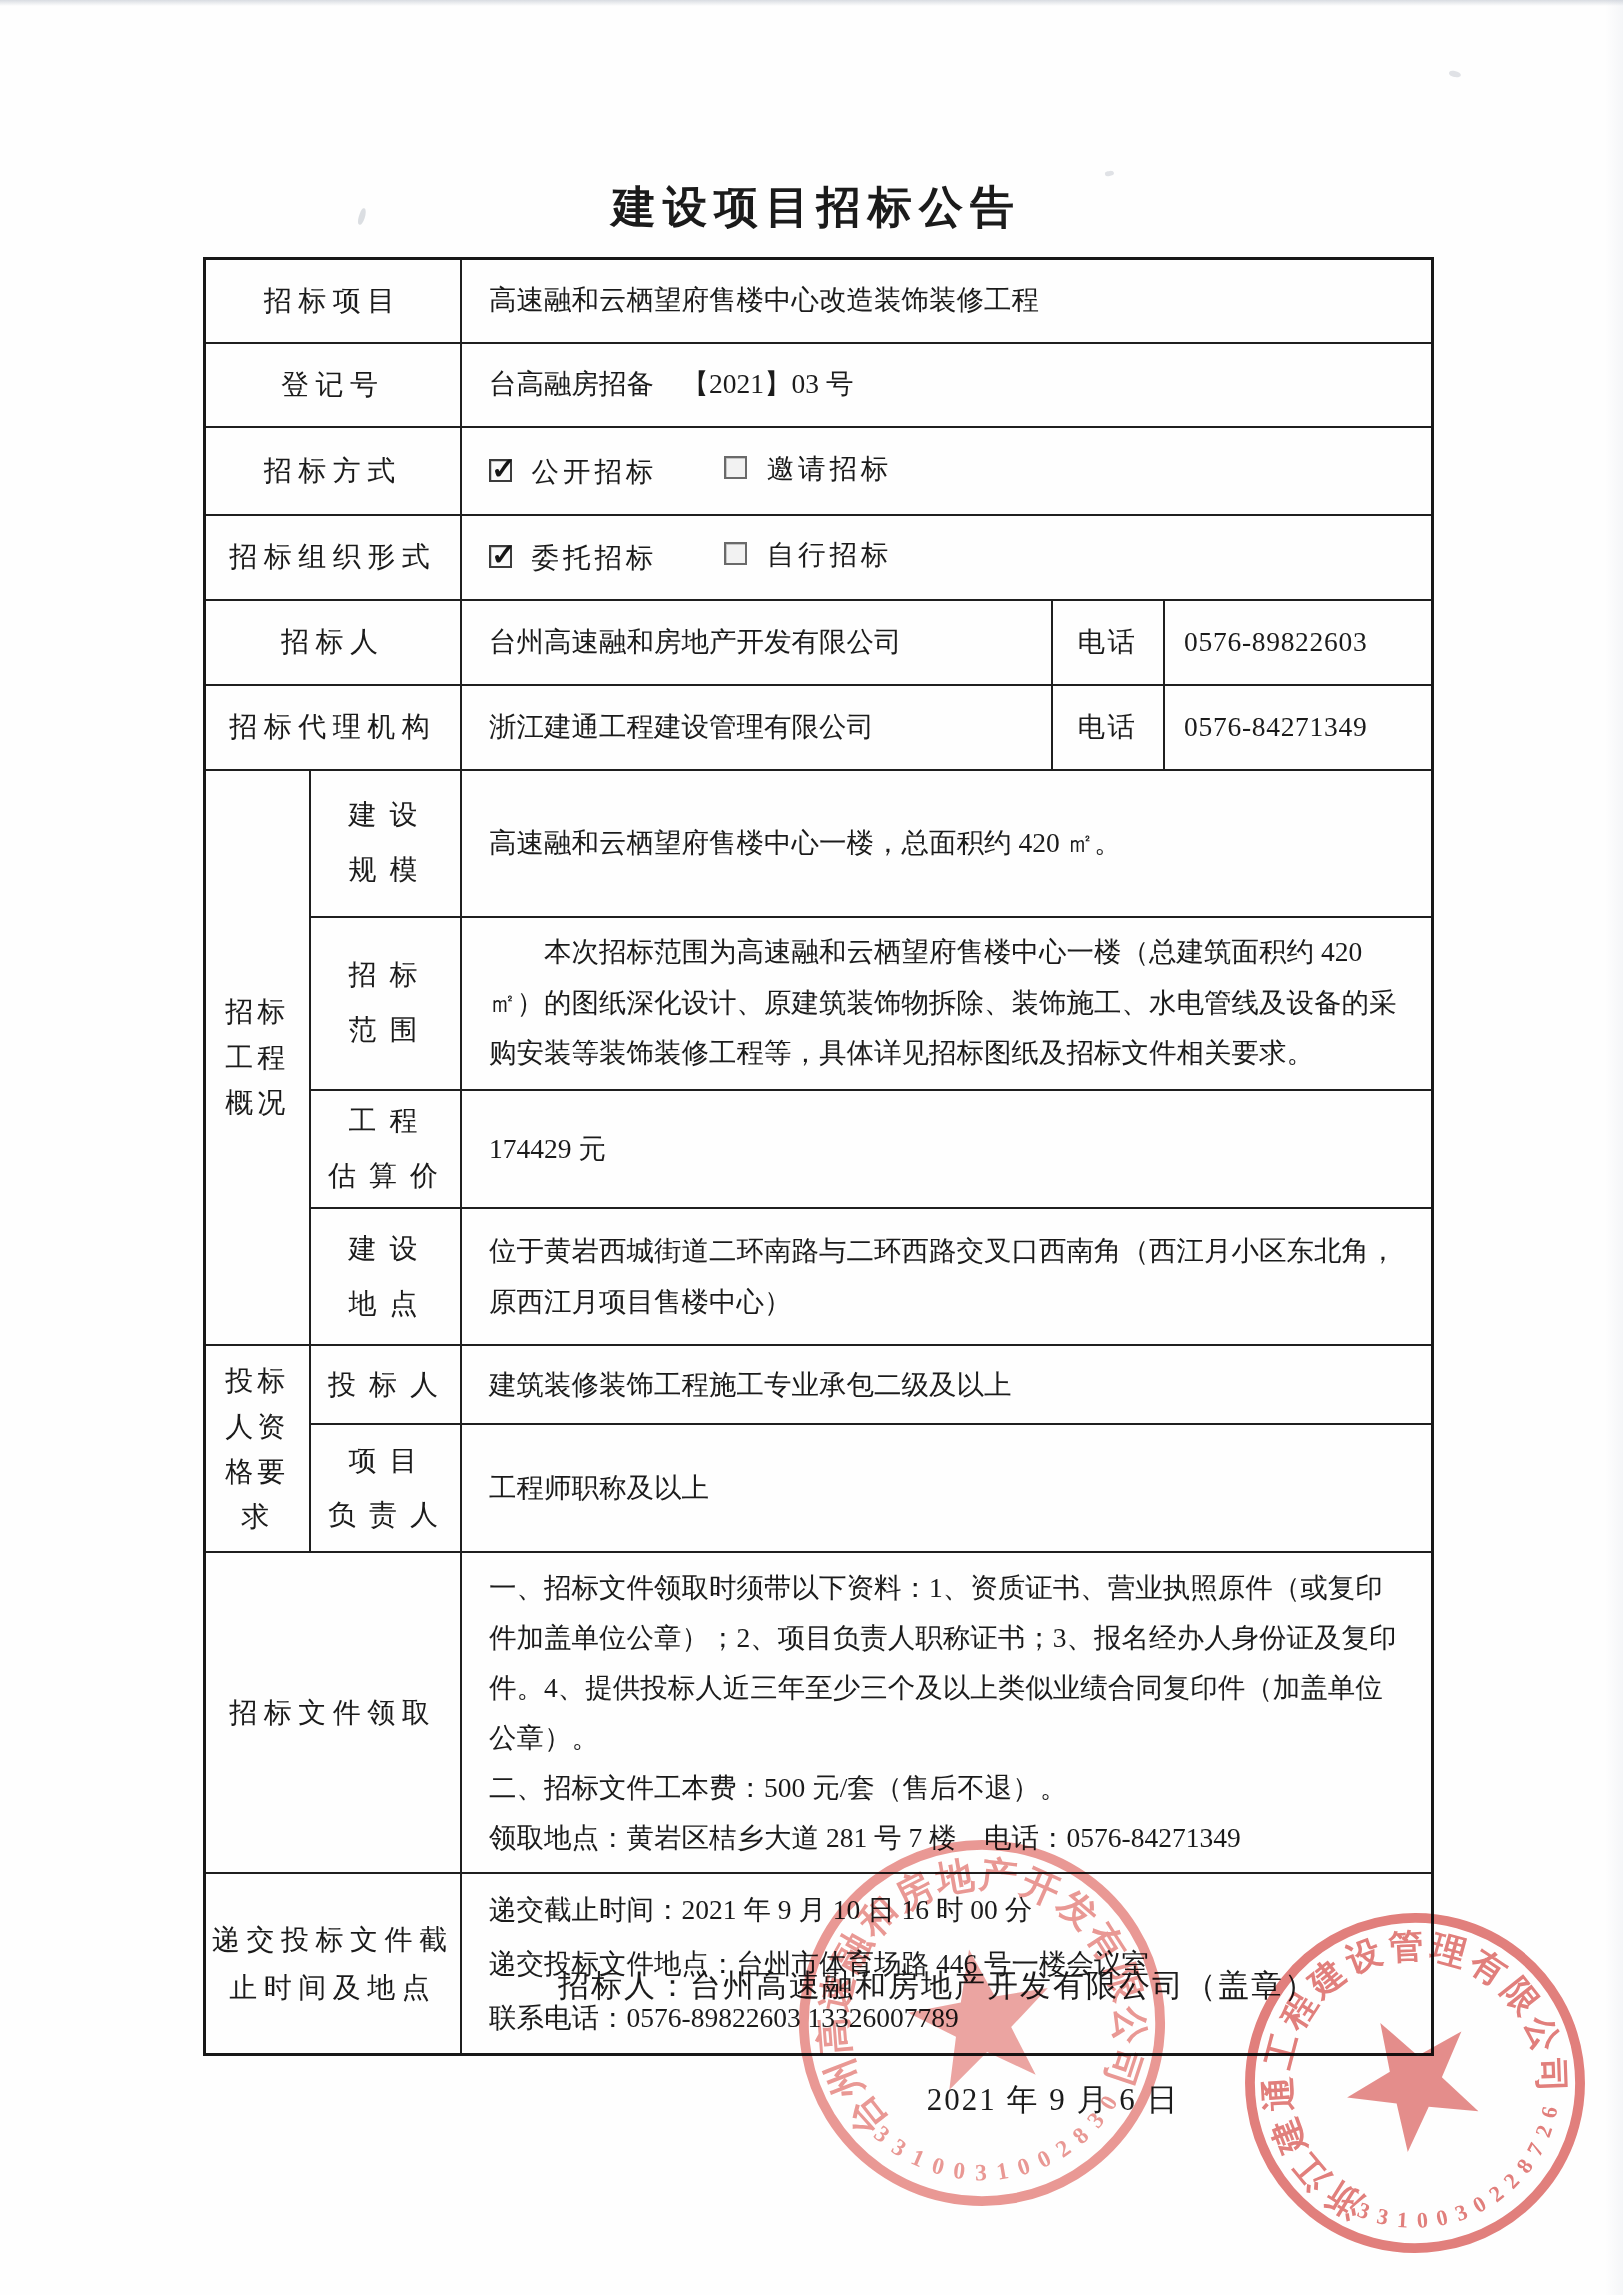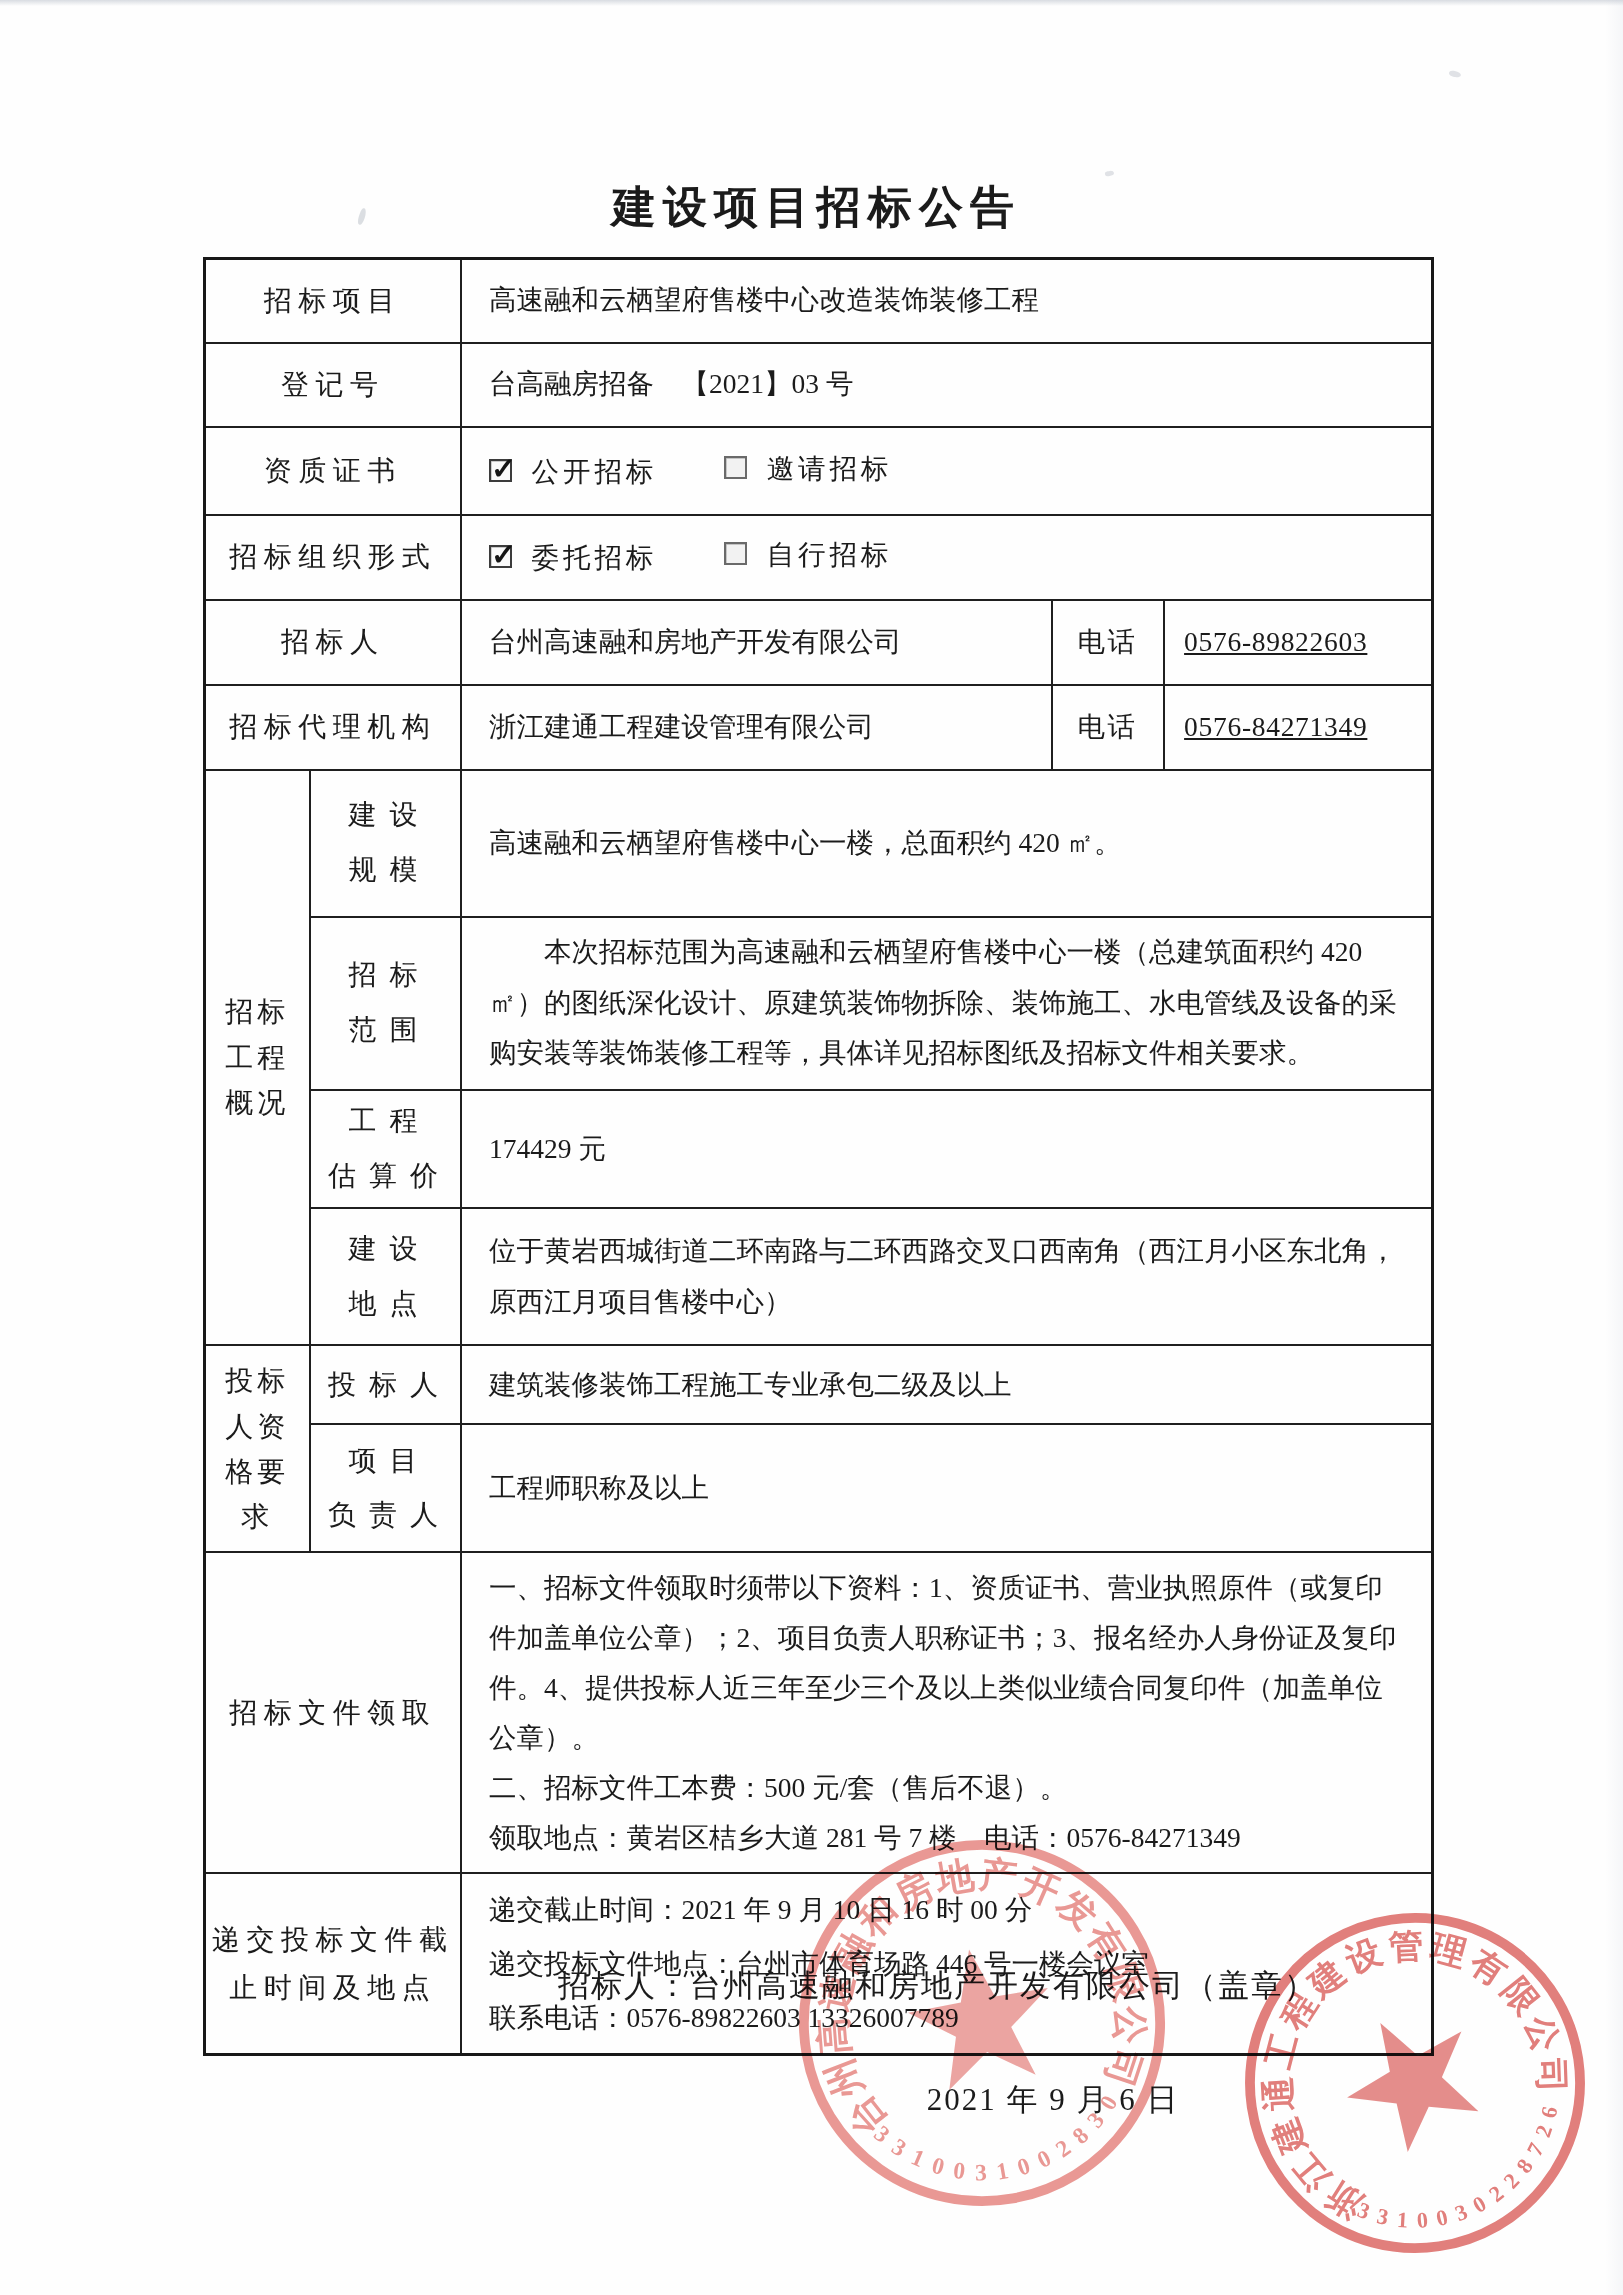--- a/index.html
+++ b/index.html
@@ -43,21 +43,21 @@
     text-align:center;font-size:28px;letter-spacing:3.9px;
     white-space:pre-line;line-height:1.62;padding:3.9px 1.3px;
   }
   td.sub{
     text-align:center;font-size:28px;letter-spacing:13px;
     white-space:pre-line;line-height:1.95;padding:3.9px 0 3.9px 9.2px;
   }
   td.val{font-size:27.5px;padding:9.2px 25px 9.2px 27.5px;line-height:1.85;}
   td.val .indent{text-indent:2em;}
   td.tel{text-align:center;font-size:27.5px;letter-spacing:2.6px;}
-  td.num{font-size:27.5px;padding-left:19.6px;letter-spacing:0.7px;text-decoration:underline;}
+  td.num{font-size:27.5px;padding-left:19.6px;letter-spacing:0.7px;}
   .para{margin:0;line-height:1.82;}
   .line{margin:0;line-height:1.95;}
 
   .opt{display:inline-flex;align-items:center;margin-right:60px;}
   .cb{
     display:inline-block;width:23px;height:23px;box-sizing:border-box;
     border:2px solid #3c3c3c;background:#fafafa;margin-right:19.6px;
     font-size:30px;font-weight:bold;line-height:15.7px;text-align:center;color:#151515;
     box-shadow:0.7px 0.7px 0 rgba(120,120,120,.5) inset;
     position:relative;top:-2px;
@@ -101,21 +101,21 @@
       <td class="lab" colspan="2">招标项目</td>
       <td class="val" colspan="3">高速融和云栖望府售楼中心改造装饰装修工程</td>
     </tr>
 
     <tr style="height:84px">
       <td class="lab" colspan="2">登记号</td>
       <td class="val" colspan="3">台高融房招备　【2021】03 号</td>
     </tr>
 
     <tr style="height:88px">
-      <td class="lab" colspan="2">资质证书</td>
+      <td class="lab" colspan="2">招标方式</td>
       <td class="val" colspan="3">
         <span class="opt">
           <span class="cb">✓</span>
           <span class="optlab">公开招标</span>
         </span>
         <span class="opt">
           <span class="cb un"></span>
           <span class="optlab">邀请招标</span>
         </span>
       </td>

